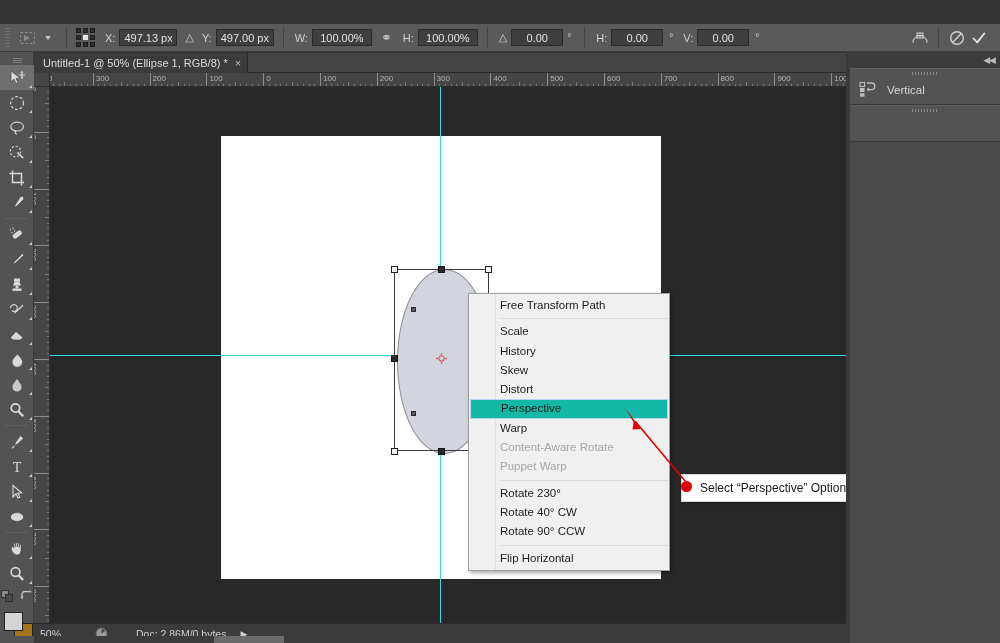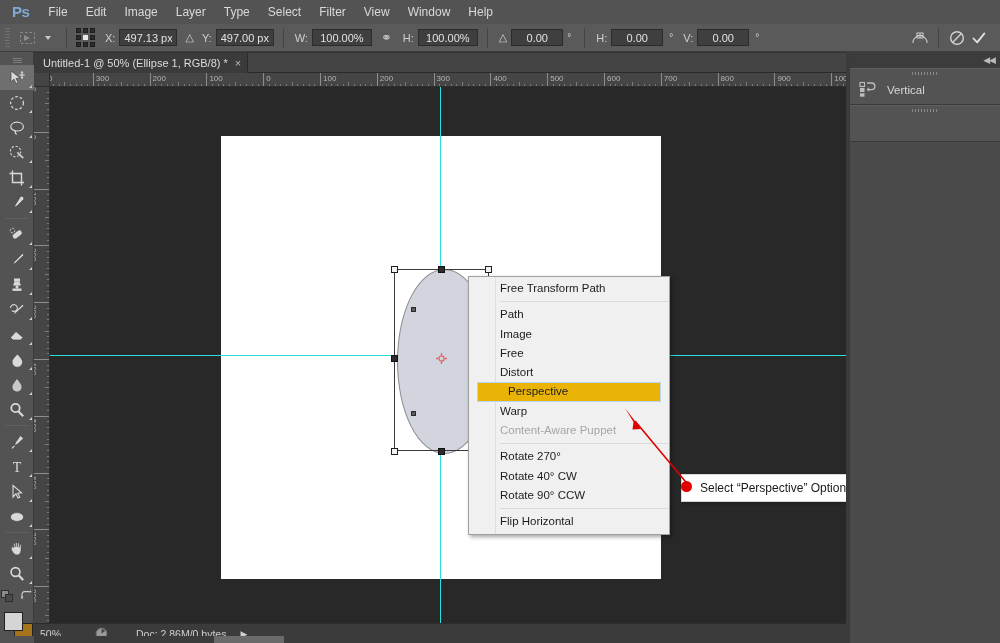--- a/index.html
+++ b/index.html
@@ -112,35 +112,35 @@
     position:absolute; background:#d2d5dd; border:1px solid #8d8d92; border-radius:50%;
   }
   .tbox { position:absolute; border:1px solid #3a3a3a; }
   .hdl { position:absolute; width:7px; height:7px; background:#f2f2f2; border:1px solid #1f1f1f; }
   .hdl.dark { background:#2b2b2b; border-color:#111; }
   .anchor { position:absolute; width:5px; height:5px; background:#5d5d5d; border:1px solid #2a2a2a;}
   .pivot { position:absolute; width:11px; height:11px; }
 
   
   .ctxmenu {
-    position:absolute; left:468px; top:276px; width:202px;
+    position:absolute; left:468px; top:293px; width:202px;
     background:#f1f0f0; border:1px solid #a0a0a0;
     box-shadow:2px 2px 4px rgba(0,0,0,.35);
     padding:2px 0 2px 0;
     font-family:"Liberation Sans", sans-serif;
   }
   .ctxmenu .gutter { position:absolute; left:0; top:0; bottom:0; width:27px; background:#f1f0f0; border-right:1px solid #e0dede;}
   .ctx-item {
     position:relative; height:19.3px; line-height:19.3px; padding-left:31px; font-size:11.5px;
     color:#1c1c1c; cursor:default; z-index:2;
   }
   .ctx-item.disabled { color:#a6a6a6; }
   .ctx-item.hl {
-    background:#eab308; border:1px solid #b9d4ee; height:19.3px; line-height:17.3px;
-    margin:0 8px; padding-left:30px;
+    background:#14b8a6; border:1px solid #b9d4ee; height:19.3px; line-height:17.3px;
+    margin:0 1px; padding-left:30px;
   }
   .ctx-sep { height:1px; background:#dcdbdb; margin:3px 0 3px 31px; position:relative; z-index:2;}
 
   
   .callout {
     position:absolute; left:681px; top:474px; width:207px; height:28px;
     background:#ffffff; border:1px solid #d8d8d8; box-shadow:1px 1px 3px rgba(0,0,0,.3);
     display:flex; align-items:center; padding-left:18px; font-size:12px; color:#1a1a1a;
     font-family:"Liberation Sans",sans-serif;
   }
@@ -172,33 +172,20 @@
   .hscroll { position:absolute; left:34px; top:636px; width:812px; height:7px; background:#3b3b3b;}
   .hscroll .thumb { position:absolute; left:180px; top:0; width:70px; height:7px; background:#6a6a6a;}
 
   .bottom-strip { position:absolute; left:0; top:636px; width:34px; height:7px; background:#535353;}
 </style>
 </head>
 <body>
 
 <div id="app">
 
-  <div class="menubar">
-    <div class="ps-logo">Ps</div>
-    <div class="menu-item">File</div>
-    <div class="menu-item">Edit</div>
-    <div class="menu-item">Image</div>
-    <div class="menu-item">Layer</div>
-    <div class="menu-item">Type</div>
-    <div class="menu-item">Select</div>
-    <div class="menu-item">Filter</div>
-    <div class="menu-item">View</div>
-    <div class="menu-item">Window</div>
-    <div class="menu-item">Help</div>
-  </div>
 
   <div class="optionsbar">
     <div class="grip"></div>
 
     <div class="tool-preview">
       <svg width="18" height="16" viewBox="0 0 18 16">
         <rect x="1.5" y="2.5" width="14" height="11" fill="none" stroke="#8c8c8c" stroke-dasharray="2.5 2" stroke-width="1"></rect>
         <path d="M5 5 L5 11 L11 8 Z" fill="#8c8c8c"></path>
       </svg>
     </div>
@@ -770,30 +757,31 @@
       </svg>
     </div>
   </div>
 
   <div class="ctxmenu">
     <div class="gutter"></div>
 
     <div class="ctx-item">Free Transform Path</div>
     <div class="ctx-sep"></div>
 
-    <div class="ctx-item">Path</div>
-    <div class="ctx-item">Image</div>
-    <div class="ctx-item">Free</div>
+    <div class="ctx-item">Scale</div>
+    <div class="ctx-item">History</div>
+    <div class="ctx-item">Skew</div>
     <div class="ctx-item">Distort</div>
     <div class="ctx-item hl">Perspective</div>
     <div class="ctx-item">Warp</div>
-    <div class="ctx-item disabled">Content-Aware Puppet</div>
+    <div class="ctx-item disabled">Content-Aware Rotate</div>
+    <div class="ctx-item disabled">Puppet Warp</div>
     <div class="ctx-sep"></div>
 
-    <div class="ctx-item">Rotate 270°</div>
+    <div class="ctx-item">Rotate 230°</div>
     <div class="ctx-item">Rotate 40° CW</div>
     <div class="ctx-item">Rotate 90° CCW</div>
     <div class="ctx-sep"></div>
 
     <div class="ctx-item">Flip Horizontal</div>
   </div>
 
   <svg class="arrow-svg" viewBox="0 0 160 110">
     <line x1="90" y1="92" x2="35" y2="26" stroke="#e00000" stroke-width="1.6"></line>
     <path d="M25 13 L41 34 L32.5 34.5 L33.5 27 Z" fill="#e00000"></path>

